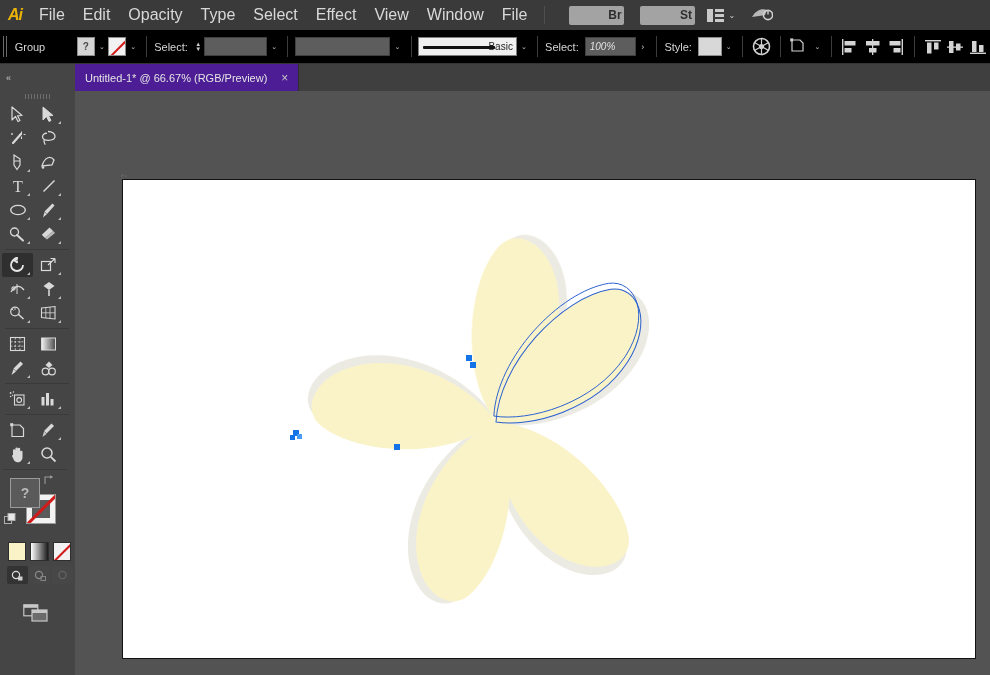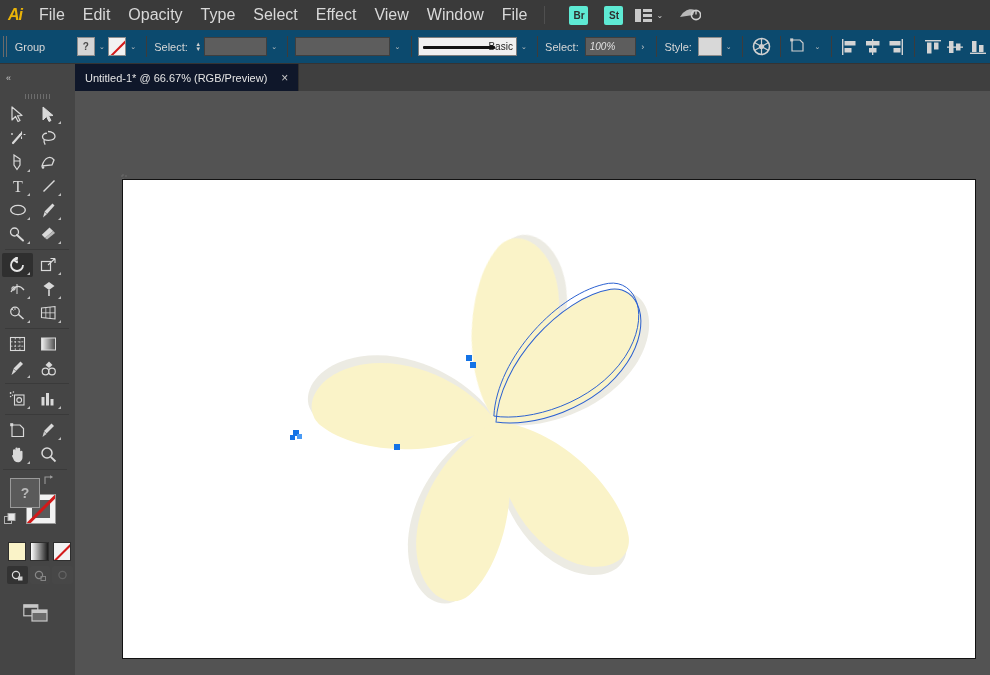--- a/index.html
+++ b/index.html
@@ -23,32 +23,32 @@
     font-weight:bold;font-size:16px;font-style:italic;color:#eab308;
     letter-spacing:-1px;
   }
   .menu-item{
     padding:0 9px;height:30px;line-height:30px;font-size:16px;color:#d8d8d8;cursor:default;
   }
   .menubar-sep{width:1px;height:18px;background:#4f4f4f;margin:0 8px;}
   .mb-right{display:flex;align-items:center;margin-left:8px;}
   .badge-btn{
     width:19px;height:19px;margin:0 8px;border-radius:2px;
-    background:#5eead4;color:#2e2e2e;font-size:10px;font-weight:bold;
-    display:flex;align-items:center;justify-content:center;
+    background:#a3a3a3;color:#2e2e2e;font-size:12px;font-weight:bold;
+    display:flex;align-items:center;justify-content:center;padding-left:36px;
   }
   .ws-switch{display:flex;align-items:center;margin-left:4px;}
   .ws-glyph{width:17px;height:13px;display:block;}
   .chev{margin-left:4px;font-size:8px;color:#cfcfcf;}
   .search-ic{margin-left:16px;width:22px;height:18px;display:block;}
 
   
   .controlbar{
     position:absolute;left:0;top:30px;width:990px;height:33px;
-    background:#0c4a6e;display:flex;align-items:center;
+    background:#000000;display:flex;align-items:center;
     border-bottom:1px solid #343434;
   }
   .grip{width:6px;height:21px;margin:0 6px 0 3px;
     background:repeating-linear-gradient(to right,#6a6a6a 0 1px,transparent 1px 3px);}
   .cb-label{font-size:11px;color:#d6d6d6;margin-right:6px;}
   .group-label{min-width:56px;}
   .sw{
     width:19px;height:19px;border:1px solid #8c8c8c;box-sizing:border-box;
     display:flex;align-items:center;justify-content:center;
     font-size:10px;color:#555;background:#cfcfcf;
@@ -93,21 +93,21 @@
   
   .tabbar{
     position:absolute;left:0;top:64px;width:990px;height:27px;background:#3f3f3f;
   }
   .panel-collapse{
     position:absolute;left:0;top:0;width:75px;height:27px;background:#454545;
     display:flex;align-items:center;padding-left:6px;box-sizing:border-box;
     font-size:9px;color:#c6c6c6;
   }
   .doc-tab{
-    position:absolute;left:75px;top:0;height:27px;background:#0f172a;
+    position:absolute;left:75px;top:0;height:27px;background:#4c1d95;
     display:flex;align-items:center;padding:0 10px;box-sizing:border-box;
     border-right:1px solid #2f2f2f;
   }
   .doc-tab-title{font-size:11px;color:#e4e4e4;}
   .doc-tab-close{margin-left:14px;font-size:12px;color:#c9c9c9;line-height:1;}
 
   
   .tools{
     position:absolute;left:0;top:91px;width:75px;height:584px;background:#454545;
   }

